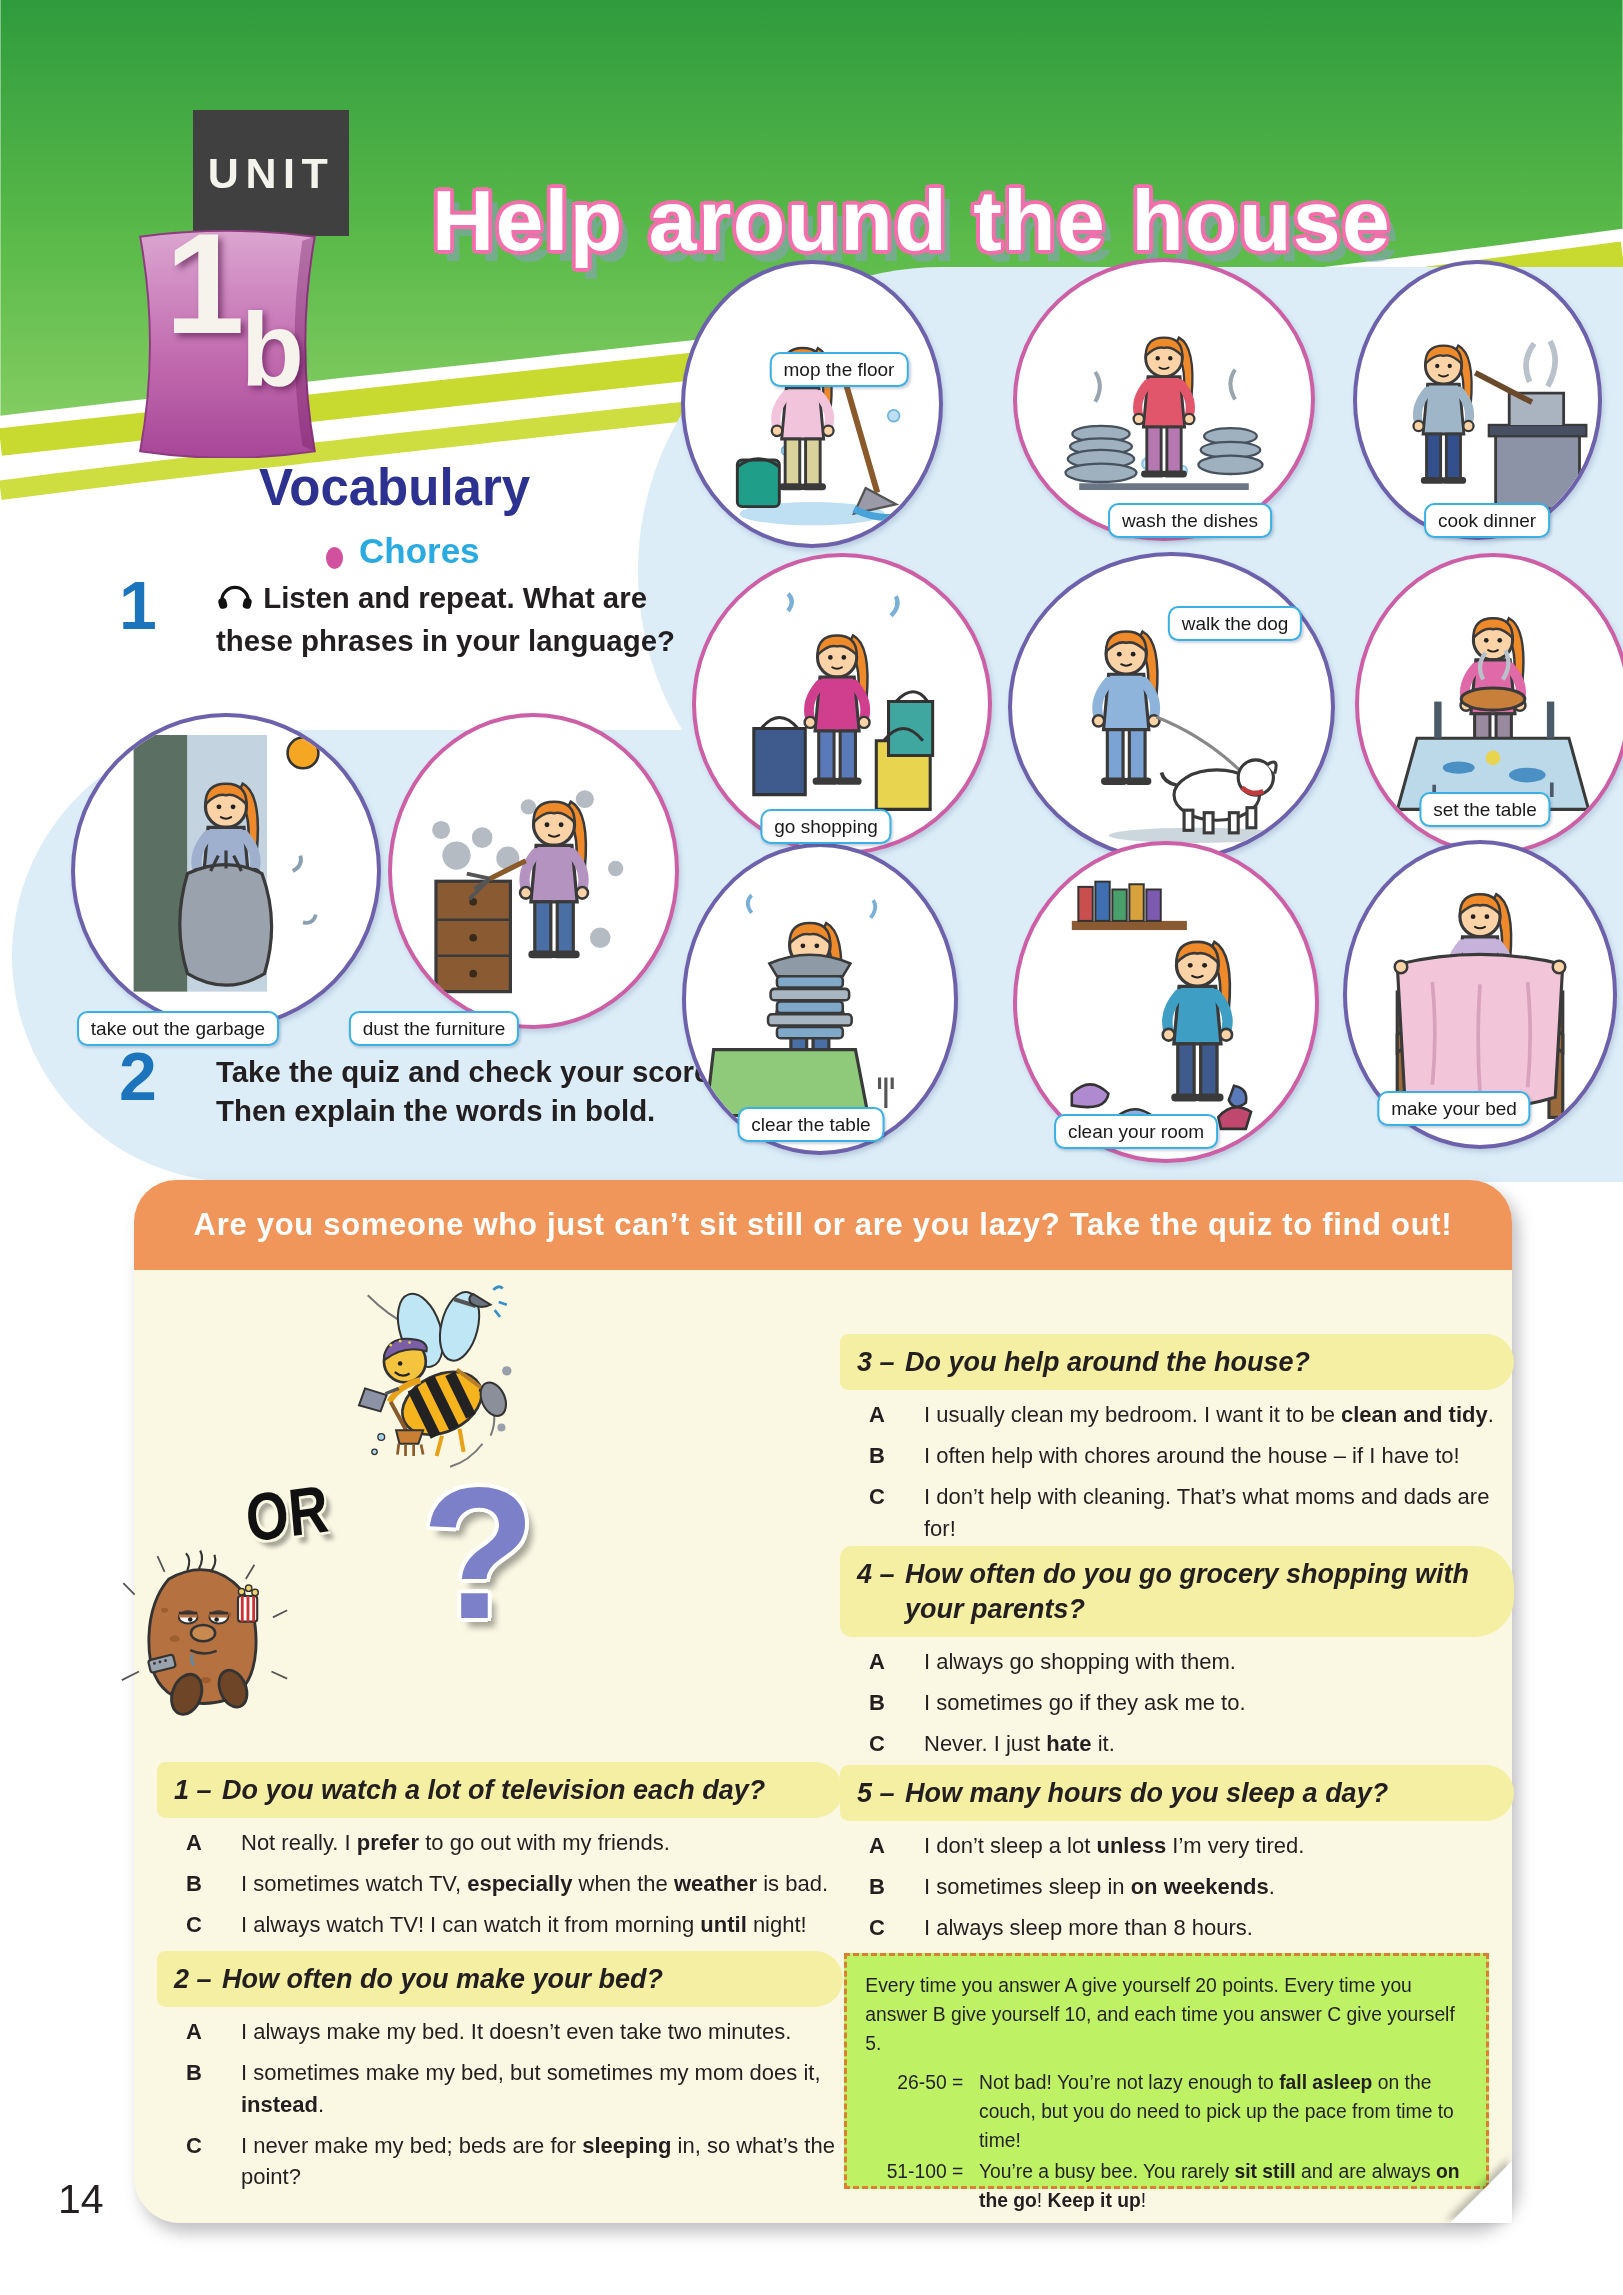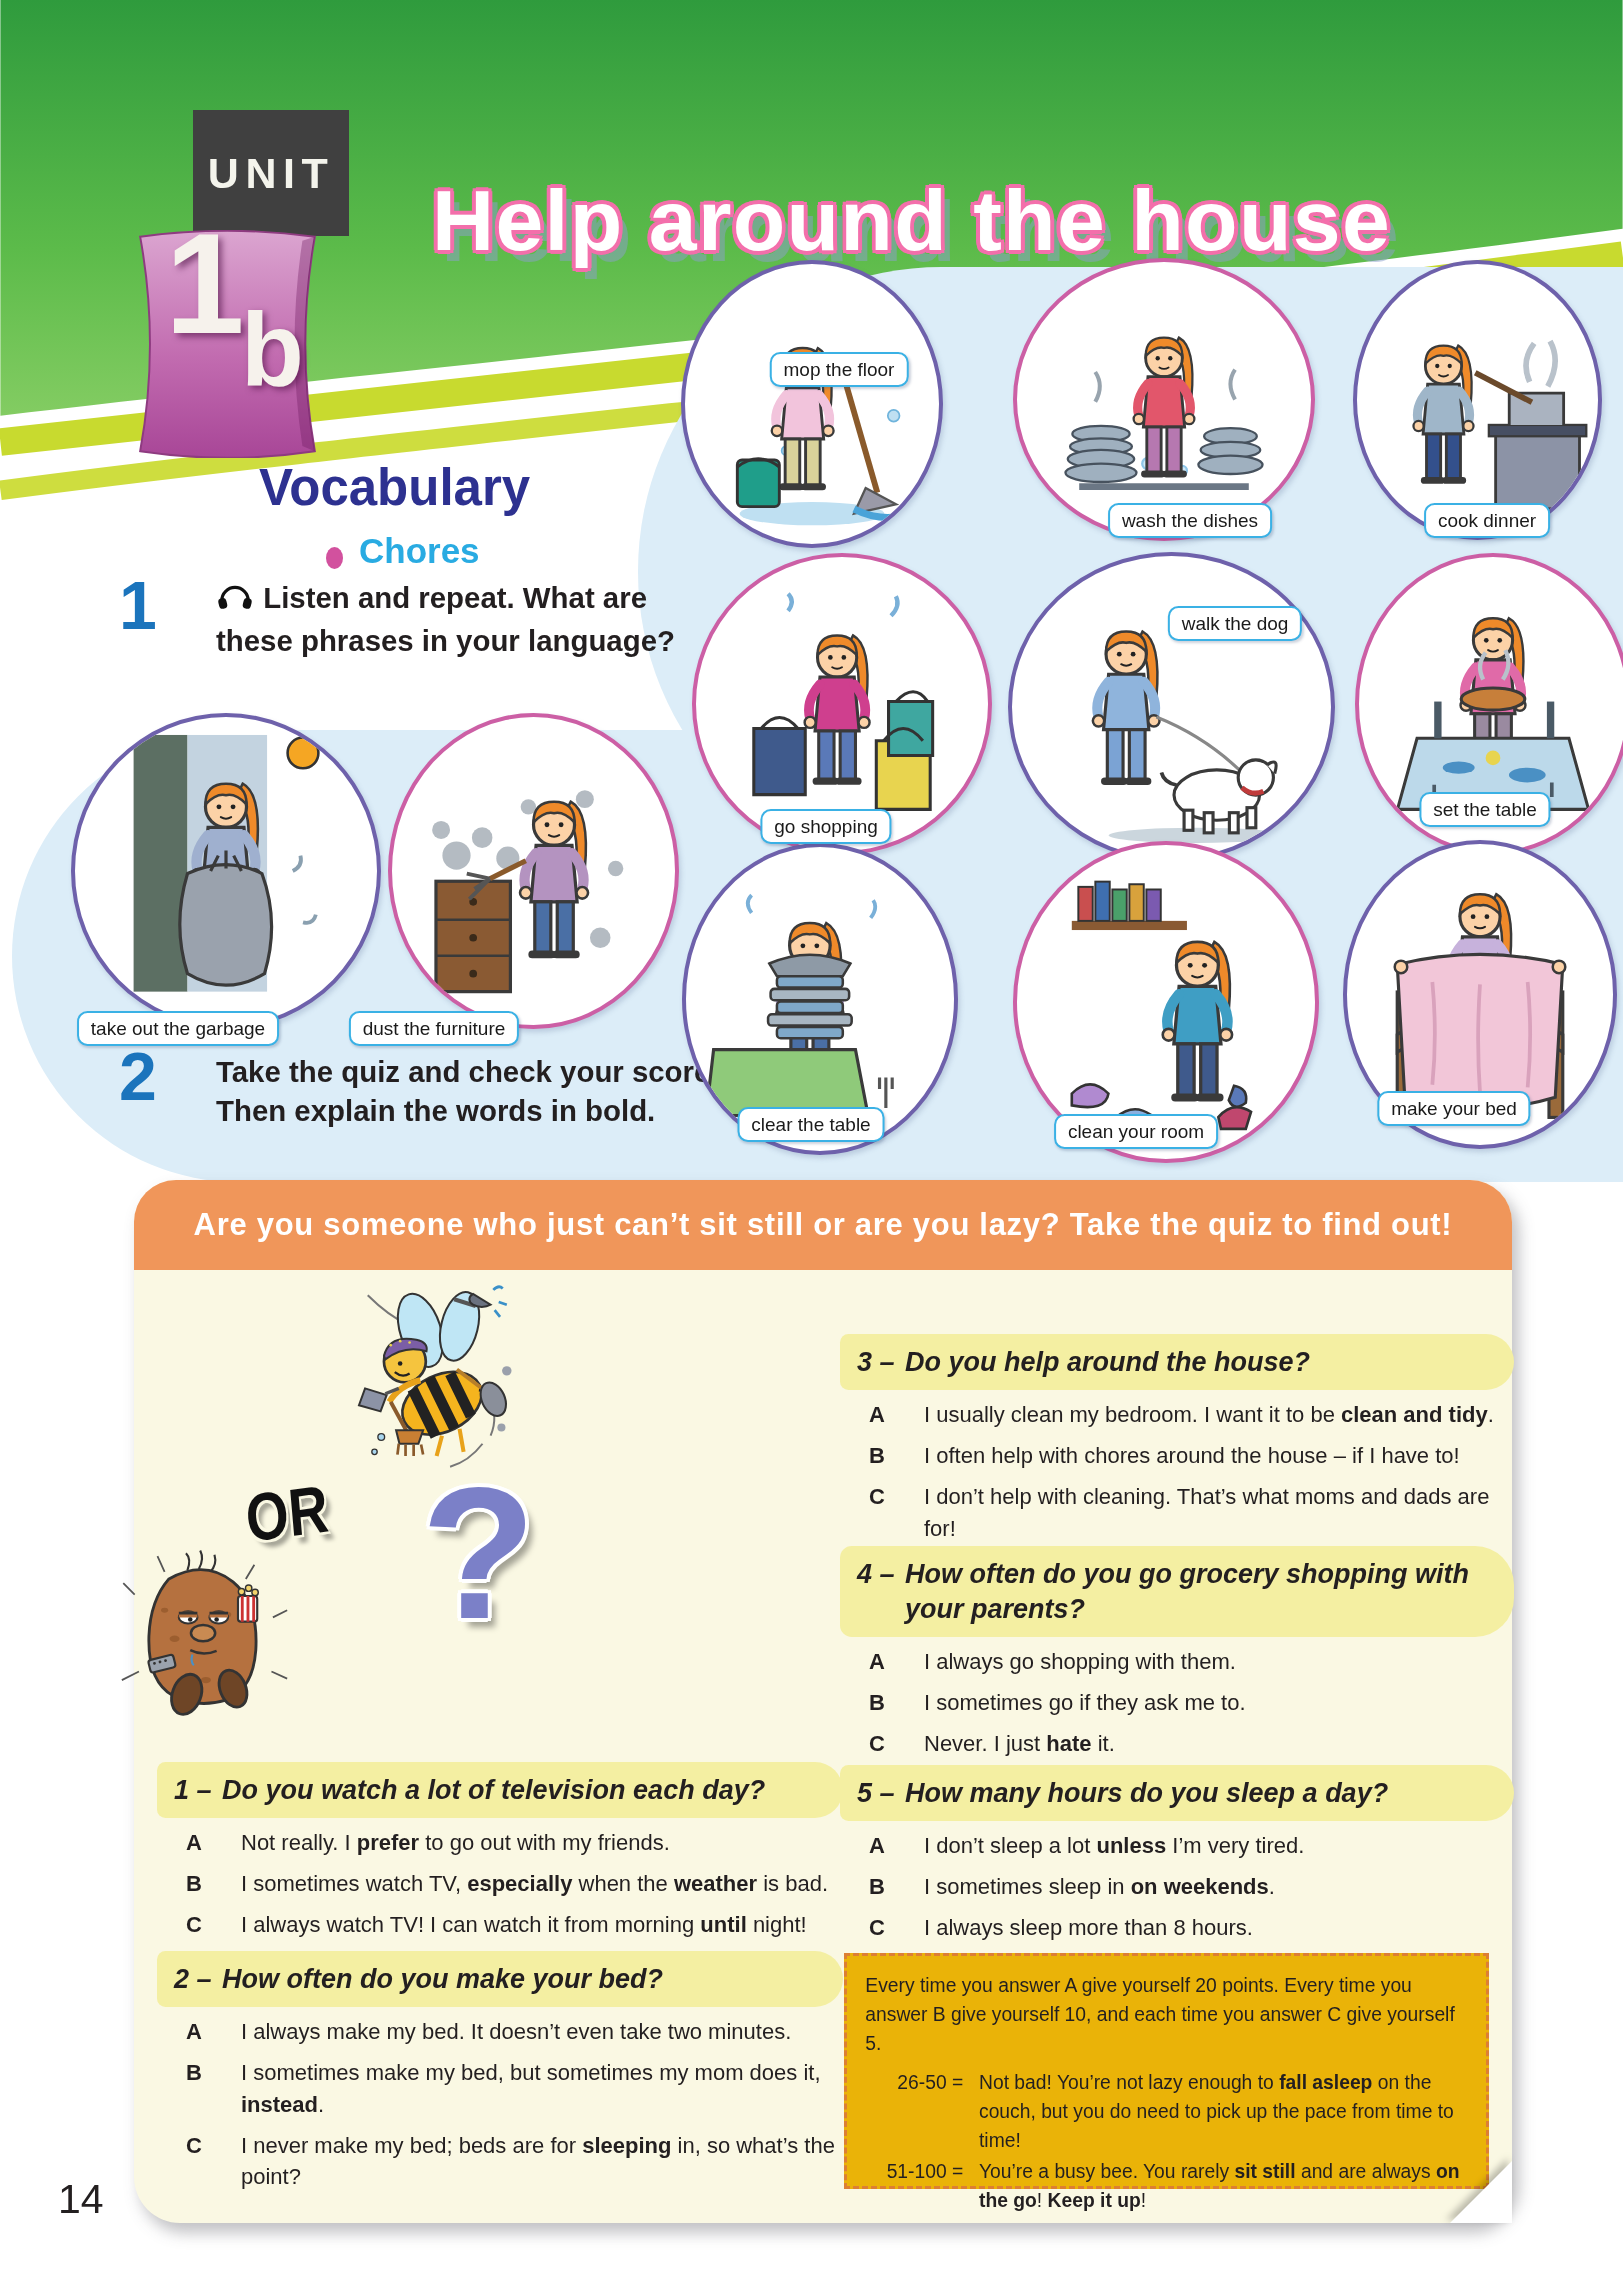--- a/index.html
+++ b/index.html
@@ -118,21 +118,21 @@
     line-height:1.3;
   }
   .q-number{flex:0 0 auto;margin-right:10.5px;}
   .q-options{margin-top:9.2px;}
   .option-row{display:grid;grid-template-columns:42px 1fr;column-gap:13px;
     font-size:22px;line-height:1.42;margin:0 0 9.8px 29px;}
   .option-letter{font-weight:bold;}
 
   
   #scoring-box{
-    left:844px;top:1953px;width:645px;height:236px;background:#eab308;
+    left:844px;top:1953px;width:645px;height:236px;background:#bef264;
     border:3.9px dashed #dd7f33;padding:15.7px 18.3px;box-sizing:border-box;z-index:2;
   }
   #scoring-intro{font-size:19.3px;line-height:1.5;margin-bottom:10.5px;}
   .score-row{display:grid;grid-template-columns:98px 1fr;column-gap:15.7px;
     font-size:19.3px;line-height:1.5;margin-bottom:2.6px;}
   .score-range{text-align:right;}
 
   #page-number{left:58px;top:2176px;font-size:41px;color:#231f20;z-index:2;}
 </style>
 </head>

